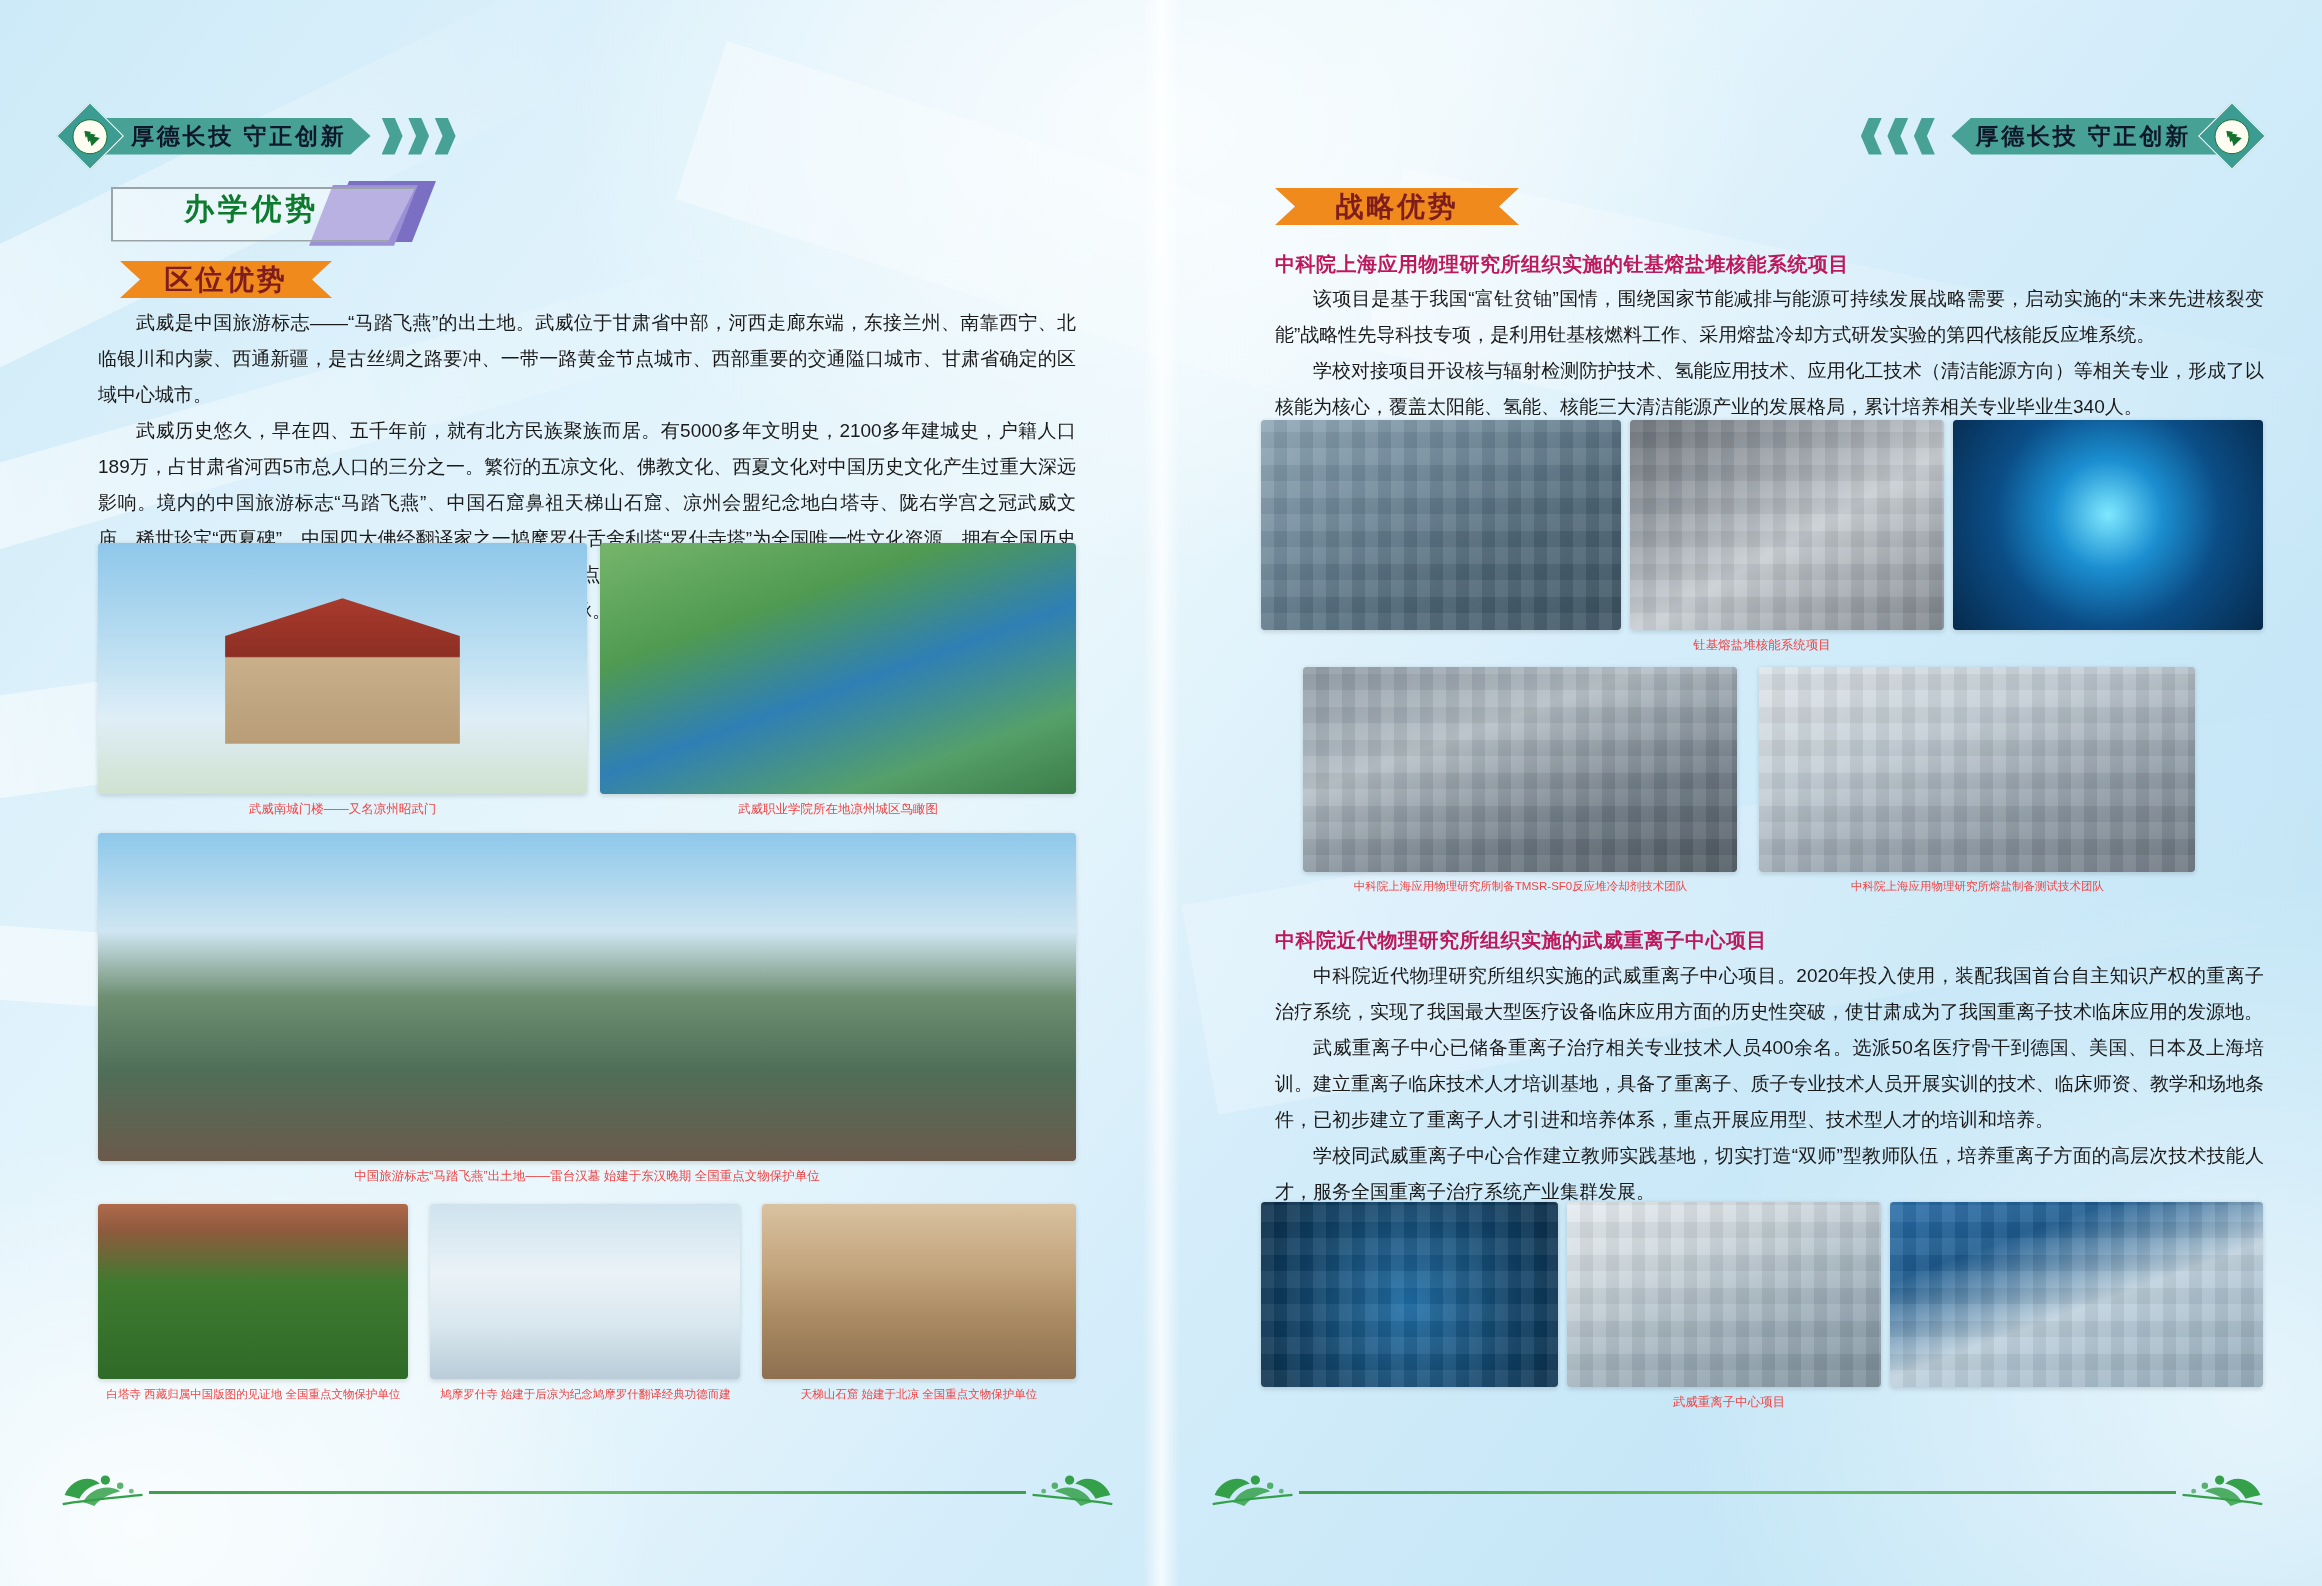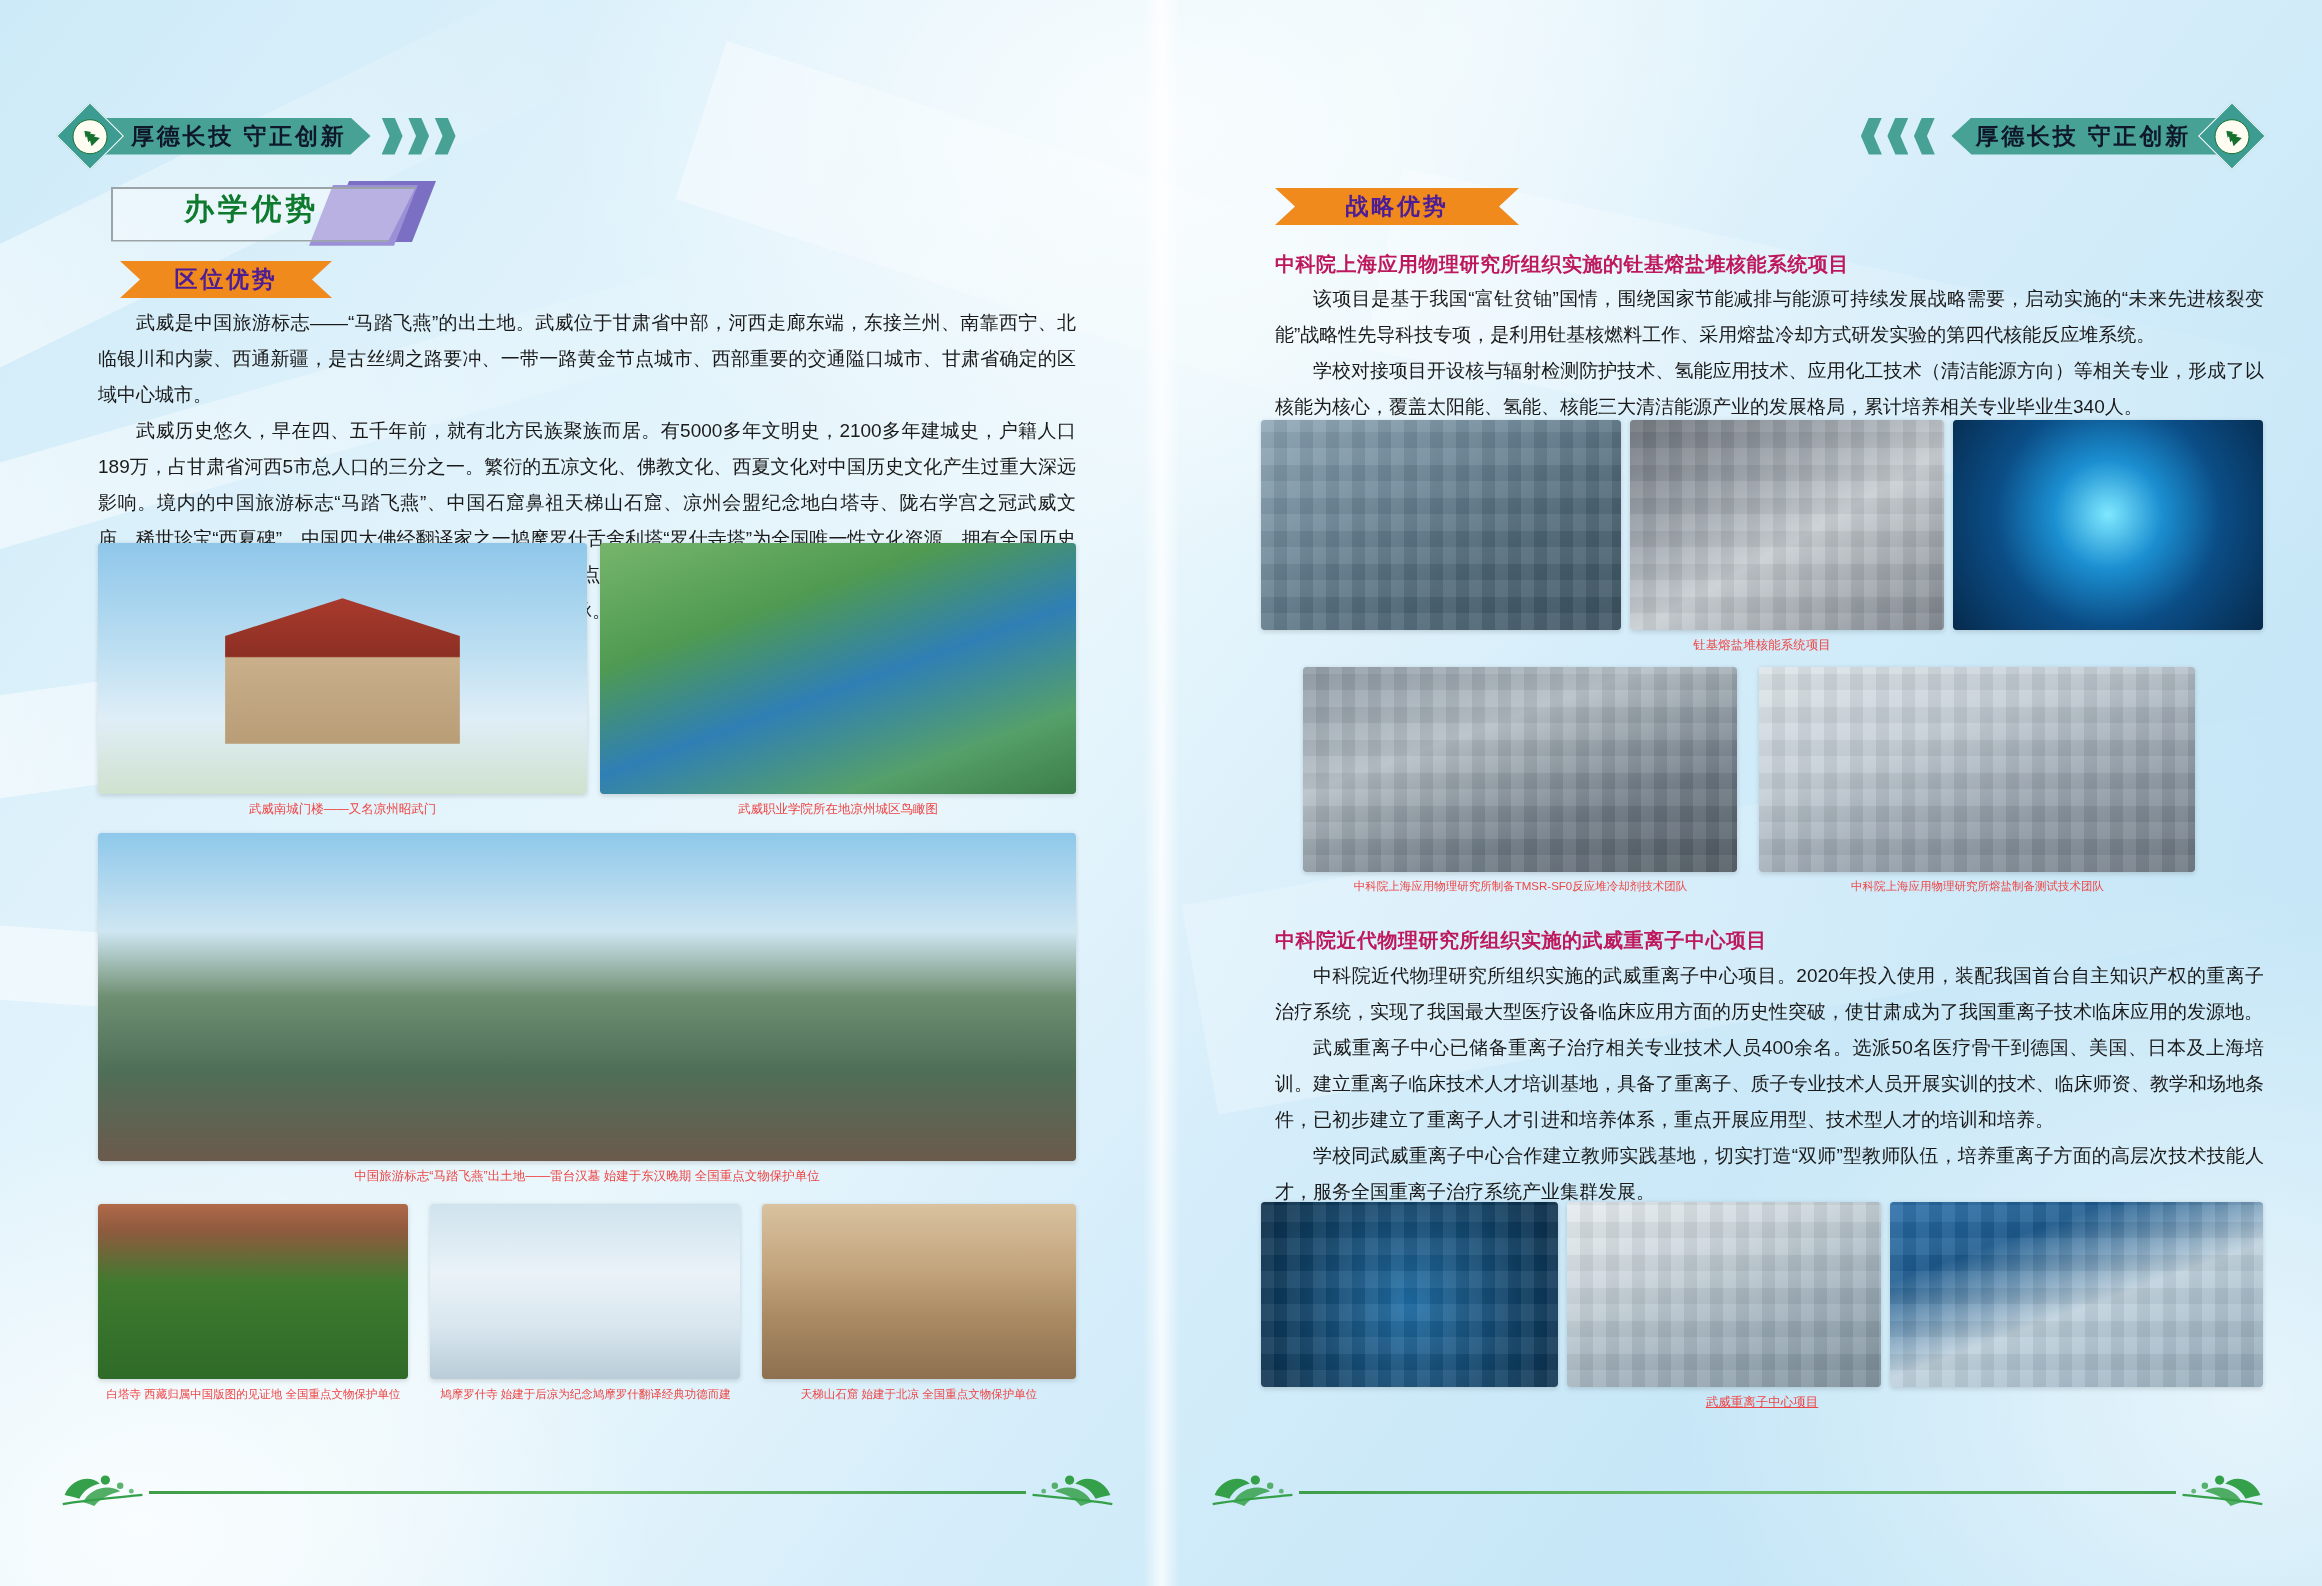--- a/index.html
+++ b/index.html
@@ -119,21 +119,21 @@
     padding-right: 24px;
   }
 
   
   .ribbon {
     position: absolute; height: 37px; background: #f08a1d;
     display: flex; align-items: center; justify-content: center;
     clip-path: polygon(0 0, 100% 0, calc(100% - 20px) 50%, 100% 100%, 0 100%, 20px 50%);
     padding: 0 39px;
   }
-  .ribbon span { font-size: 23px; font-weight: bold; color: #4c1d95; letter-spacing: 2.8px; }
+  .ribbon span { font-size: 28px; font-weight: bold; color: #7f1d1d; letter-spacing: 2.8px; }
   .ribbon.left-pos  { left: 120px;  top: 261px; width: 212px; }
   .ribbon.right-pos { left: 1275px; top: 188px; width: 244px; }
 
   
   .body-text {
     position: absolute;
     font-size: 19px; line-height: 36px; color: #1a1a1a;
     text-align: justify; text-justify: inter-ideograph;
     font-family: "Liberation Sans", "DejaVu Sans", sans-serif;
   }
@@ -332,21 +332,21 @@
 
 <div class="body-text" style="left:1275px; top:958px; width:989px;">
   <p>中科院近代物理研究所组织实施的武威重离子中心项目。2020年投入使用，装配我国首台自主知识产权的重离子治疗系统，实现了我国最大型医疗设备临床应用方面的历史性突破，使甘肃成为了我国重离子技术临床应用的发源地。</p>
   <p>武威重离子中心已储备重离子治疗相关专业技术人员400余名。选派50名医疗骨干到德国、美国、日本及上海培训。建立重离子临床技术人才培训基地，具备了重离子、质子专业技术人员开展实训的技术、临床师资、教学和场地条件，已初步建立了重离子人才引进和培养体系，重点开展应用型、技术型人才的培训和培养。</p>
   <p>学校同武威重离子中心合作建立教师实践基地，切实打造“双师”型教师队伍，培养重离子方面的高层次技术技能人才，服务全国重离子治疗系统产业集群发展。</p>
 </div>
 
 <div class="photo ph-ring ph-overlay-rows" style="left:1261px; top:1202px; width:297px; height:185px;"></div>
 <div class="photo ph-clinic ph-overlay-rows" style="left:1567px; top:1202px; width:314px; height:185px;"></div>
 <div class="photo ph-console ph-overlay-rows" style="left:1890px; top:1202px; width:373px; height:185px;"></div>
-<div class="cap center" style="left:1261px; top:1394px; width:1002px;text-decoration:underline;">武威重离子中心项目</div>
+<div class="cap center" style="left:1228px; top:1394px; width:1002px;">武威重离子中心项目</div>
 
 <div class="ornament right">
   <div class="orn-line"></div>
   <div class="orn-leaf l">
     <svg viewBox="0 0 96 44" fill="currentColor">
       <path d="M6 30 C14 12, 34 8, 44 18 C34 20, 26 26, 22 34 C16 32, 10 31, 6 30Z"></path>
       <path d="M26 38 C34 22, 54 18, 66 26 C54 29, 44 34, 38 42 C33 40, 30 39, 26 38Z" opacity="0.85"></path>
       <circle cx="50" cy="14" r="5"></circle>
       <circle cx="66" cy="20" r="3.5" opacity="0.8"></circle>
       <circle cx="78" cy="26" r="2.6" opacity="0.7"></circle>

